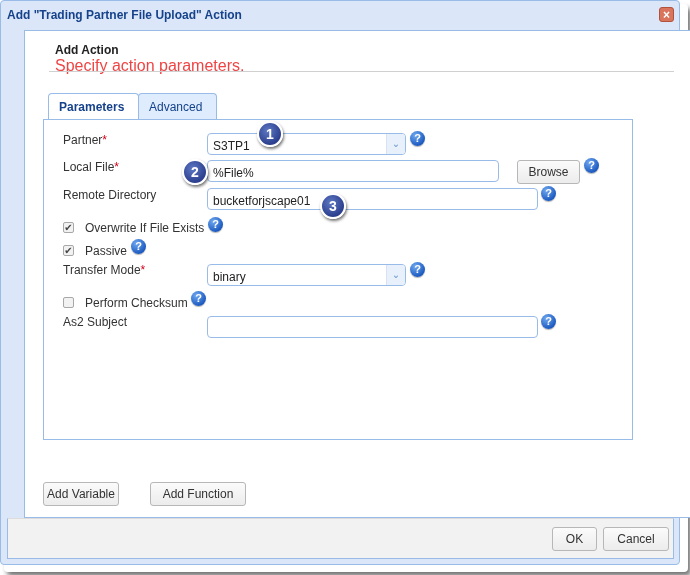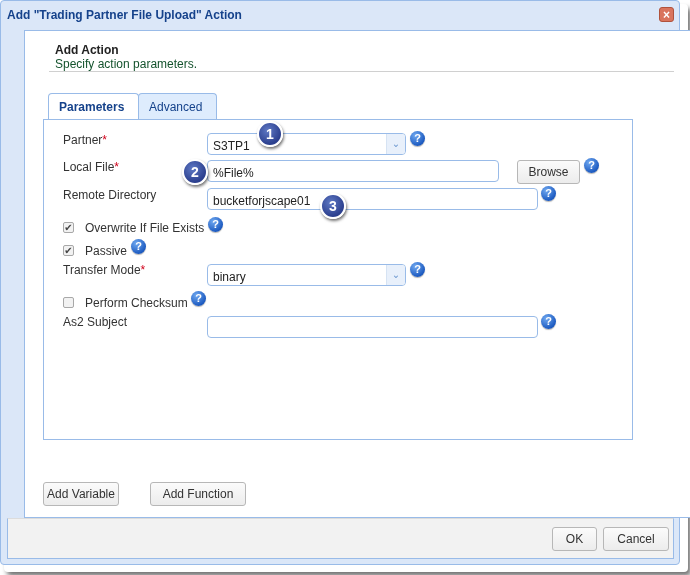--- a/index.html
+++ b/index.html
@@ -30,21 +30,21 @@
     position:absolute; right:5px; top:6px; width:15px; height:15px;
     background:#d9745d; border:1px solid #b0523c; border-radius:3px;
     color:#fff; font-weight:bold; font-size:12px; line-height:14px; text-align:center;
     box-sizing:border-box;
   }
   .body {
     position:absolute; left:6px; top:29px; width:667px; height:488px;
     background:#fff; border:1px solid #99bbe8; box-sizing:border-box;margin-left:17px;
   }
   .header-title { position:absolute; left:30px; top:12px; font-weight:bold; font-size:12px; color:#222; }
-  .header-sub { position:absolute; left:30px; top:26px; font-size:12px; color:#14532d; }
+  .header-sub { position:absolute; left:30px; top:26px; font-size:16px; color:#ef4444; }
   .header-rule { position:absolute; left:24px; top:40px; width:625px; height:1px; background:#d0d0d0; }
 
   .tab {
     position:absolute; top:62px; height:26px; box-sizing:border-box;
     border:1px solid #99bbe8; border-bottom:none; border-radius:4px 4px 0 0;
     background:#deecfd; font-size:12px; color:#15428b; padding:6px 14px 0 10px;
   }
   .tab.active { background:#fff; font-weight:bold; height:28px; }
   .tab-panel {
     position:absolute; left:18px; top:88px; width:590px; height:321px;

